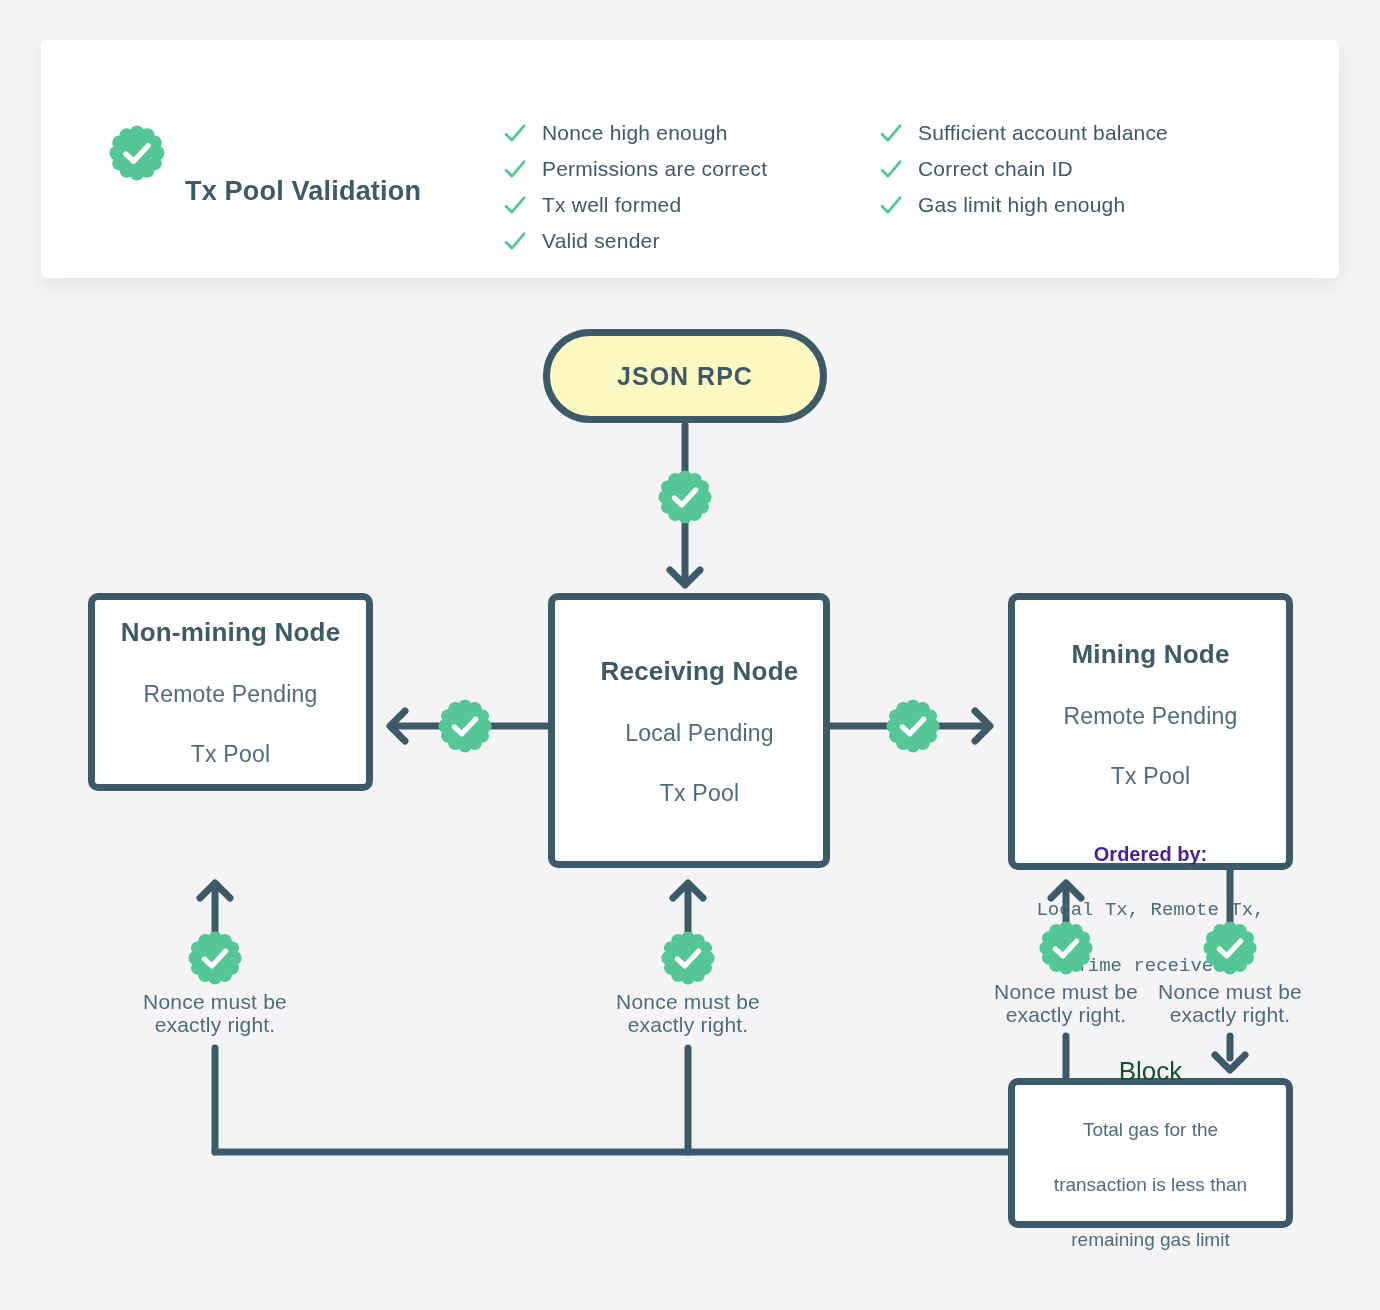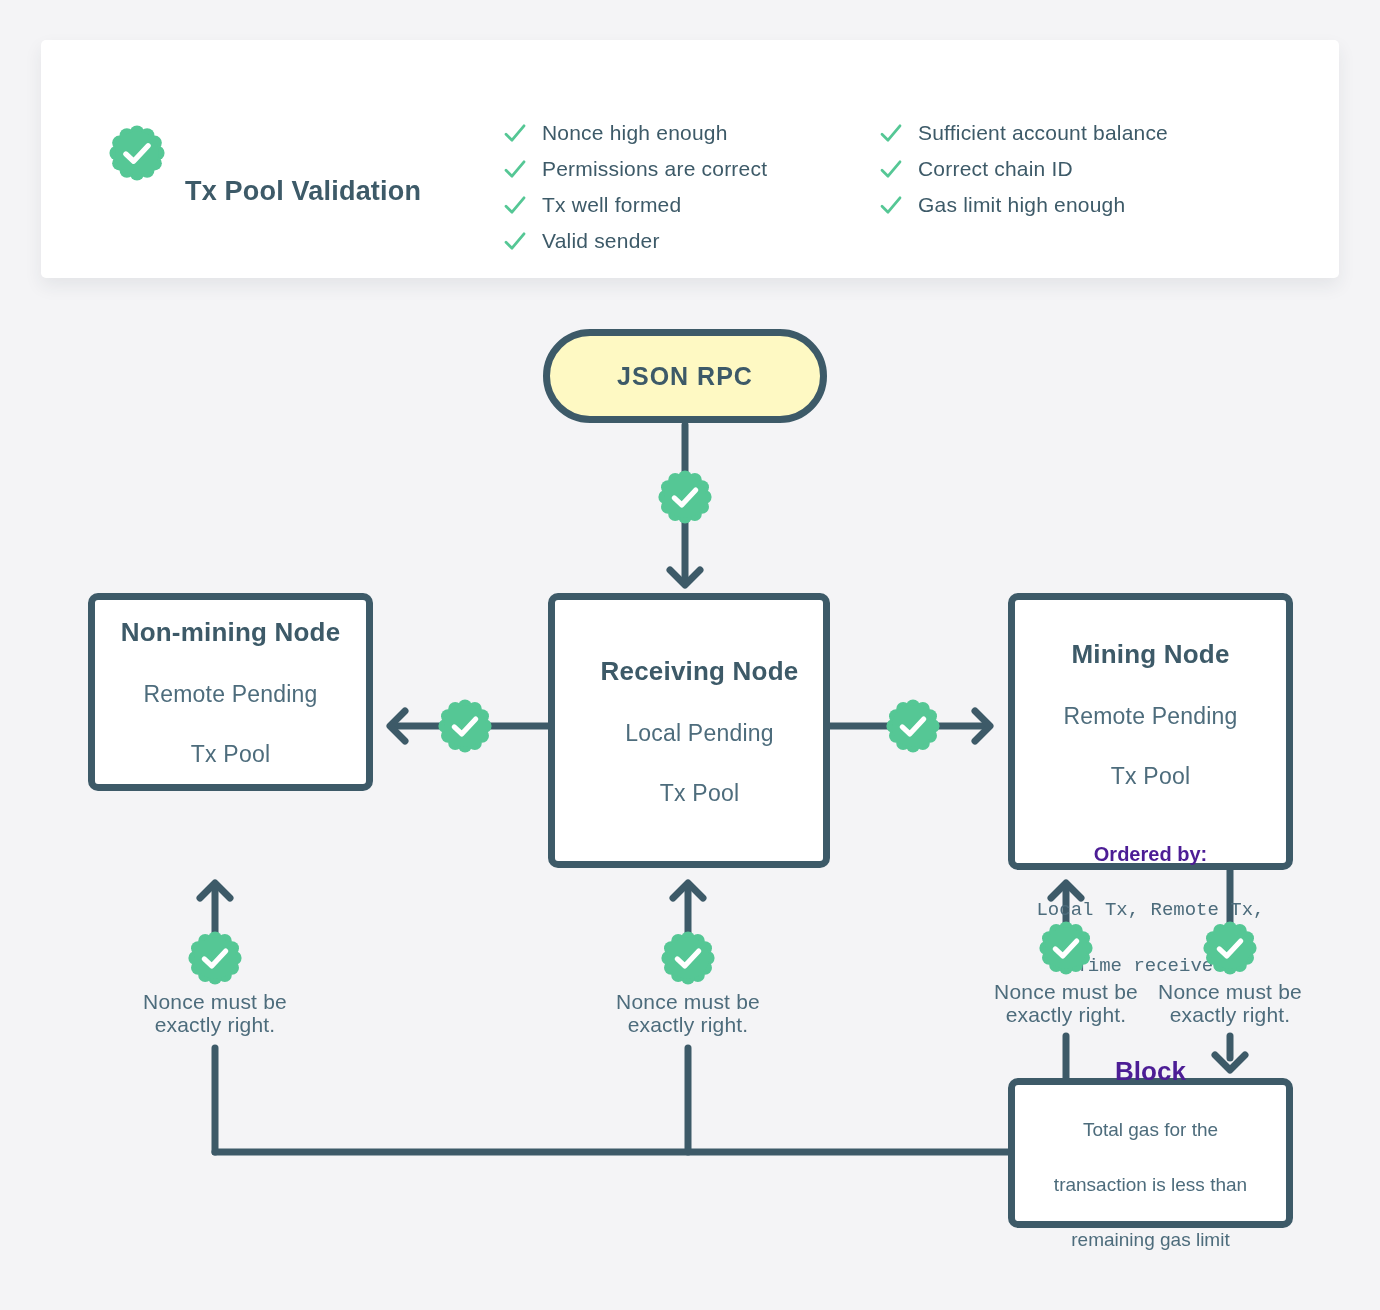--- a/index.html
+++ b/index.html
@@ -47,21 +47,21 @@
   }
   .node.nonmining{left:88px;top:593px;width:285px;height:198px;justify-content:center;}
   .node.receiving{left:548px;top:593px;width:282px;height:275px;justify-content:center;padding-left:21px;}
   .node.mining{left:1008px;top:593px;width:285px;height:277px;justify-content:flex-start;padding-top:38px;}
   .node.block{left:1008px;top:1078px;width:285px;height:150px;justify-content:center;}
 
   .node-title{font-size:26px;font-weight:bold;color:#3D5A68;line-height:32px;letter-spacing:.2px;}
   .node-sub{font-size:23px;color:#4D6C7C;line-height:28px;letter-spacing:.2px;}
   .ordered-label{font-size:20px;font-weight:bold;color:#4c1d95;line-height:24px;margin-top:20px;}
   .ordered-line{font-size:19px;color:#4D6C7C;line-height:24px;font-family:Liberation Mono, monospace;}
-  .block-title{font-size:26px;font-weight:bold;color:#4c1d95;line-height:30px;}
+  .block-title{font-size:26px;font-weight:normal;color:#14532d;line-height:30px;}
   .block-line{font-size:19px;color:#4D6C7C;line-height:23px;}
 
   .seal{position:absolute;width:56px;height:56px;}
   .seal svg,.card-seal svg{display:block;}
 
   .nonce-note{
     position:absolute;width:230px;text-align:center;
     font-size:21px;color:#4D6C7C;line-height:23px;letter-spacing:.2px;
   }
 </style>

